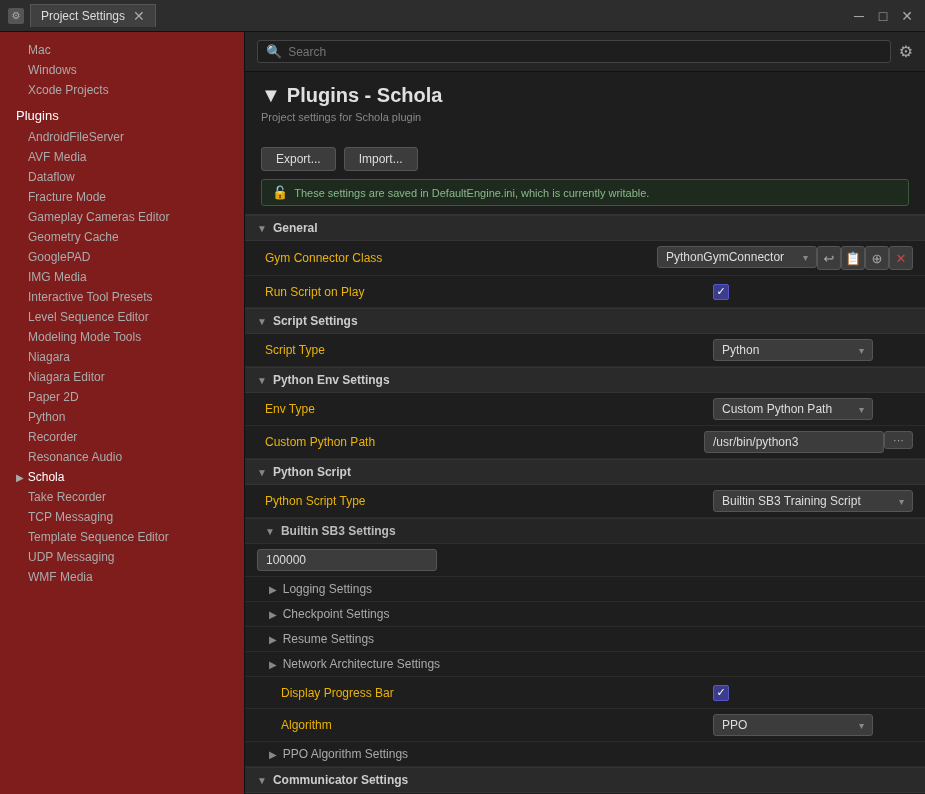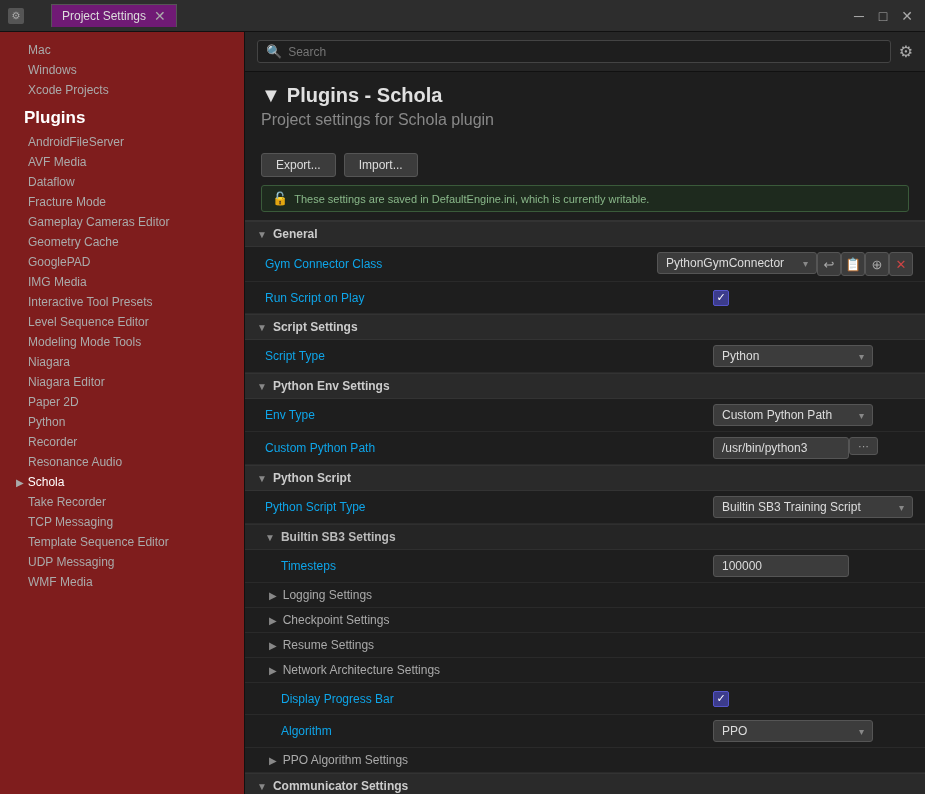--- a/index.html
+++ b/index.html
@@ -28,30 +28,29 @@
       width: 16px;
       height: 16px;
       margin-right: 6px;
       background: #555;
       border-radius: 2px;
       flex-shrink: 0;
       display: flex; align-items:center; justify-content:center;
       color: #aaa; font-size: 10px;
     }
     .title-bar-tab {
-      background: #701a75;
+      background: #404040;
       border: 1px solid #555;
       border-bottom: none;
       padding: 4px 10px;
       display: flex;
       align-items: flex-start;
       gap: 8px;
       color: #ddd;
       font-size: 12px;
-      margin-left: 21px;
     }
     .title-bar-tab .close-btn {
       color: #aaa;
       cursor: pointer;
       font-size: 14px;
       line-height: 1;
     }
     .window-controls {
       margin-left: auto;
       display: flex;
@@ -79,24 +78,24 @@
       background: #7f1d1d;
       overflow-y: auto;
       flex-shrink: 0;
       border-right: 1px solid #111;
       padding: 8px 0;
     }
     .sidebar::-webkit-scrollbar { width: 6px; }
     .sidebar::-webkit-scrollbar-track { background: #252525; }
     .sidebar::-webkit-scrollbar-thumb { background: #444; }
     .sidebar-section-header {
-      font-size: 17px;
-      font-weight: bold;
+      font-size: 13px;
+      font-weight: normal;
       color: #ffffff;
-      padding: 8px 24px 4px;
+      padding: 8px 16px 4px;
     }
     .sidebar-item {
       padding: 3px 16px 3px 28px;
       color: #aaaaaa;
       cursor: pointer;
       white-space: nowrap;
       overflow: hidden;
       text-overflow: ellipsis;
       text-decoration: none;
       display: block;
@@ -165,21 +164,21 @@
     .plugin-title {
       font-size: 20px;
       font-weight: bold;
       color: #e0e0e0;
       display: flex;
       align-items: center;
       gap: 6px;
       margin-bottom: 4px;
     }
     .plugin-subtitle {
-      font-size: 16px;
+      font-size: 11px;
       color: #888;
       margin-bottom: 16px;
     }
     .plugin-buttons {
       display: flex;
       gap: 8px;
       margin-top: 24px;
     }
     .btn {
       padding: 4px 14px;
@@ -229,21 +228,21 @@
     
     .setting-row {
       display: flex;
       align-items: center;
       padding: 5px 12px;
       border-bottom: 1px solid #2a2a2a;
       min-height: 32px;
     }
     .setting-label {
       flex: 1;
-      color: #0ea5e9;
+      color: #eab308;
       font-size: 12px;
       padding-left: 8px;
     }
     .setting-label.indented { padding-left: 24px; }
     .setting-value {
       min-width: 200px;
       display: flex;
       align-items: flex-start;
     }
     .dropdown-select {
@@ -262,21 +261,21 @@
     }
     .dropdown-arrow { font-size: 10px; color: #888; }
     .text-input {
       background: #3c3c3c;
       border: 1px solid #555;
       border-radius: 3px;
       color: #ddd;
       padding: 3px 8px;
       font-size: 12px;
       outline: none;
-      width: 136px;
+      width: 180px;
     }
     .checkbox-custom {
       width: 16px;
       height: 16px;
       background: #3c3c8c;
       border: 1px solid #5555cc;
       border-radius: 2px;
       display: flex;
       align-items: center;
       justify-content: center;
@@ -494,21 +493,20 @@
           </div>
         </div>
       </div>
 
       <div class="sub-section-header">
         <span class="section-arrow">▼</span>
         <span>Builtin SB3 Settings</span>
       </div>
 
       <div class="setting-row">
-        <span class="setting-label indented">Timesteps</span>
         <div class="setting-value">
           <input class="text-input" type="text" value="100000" style="">
         </div>
       </div>
 
       <div class="collapsed-row">
         <span class="section-arrow">▶</span>
         <span>Logging Settings</span>
       </div>
 

